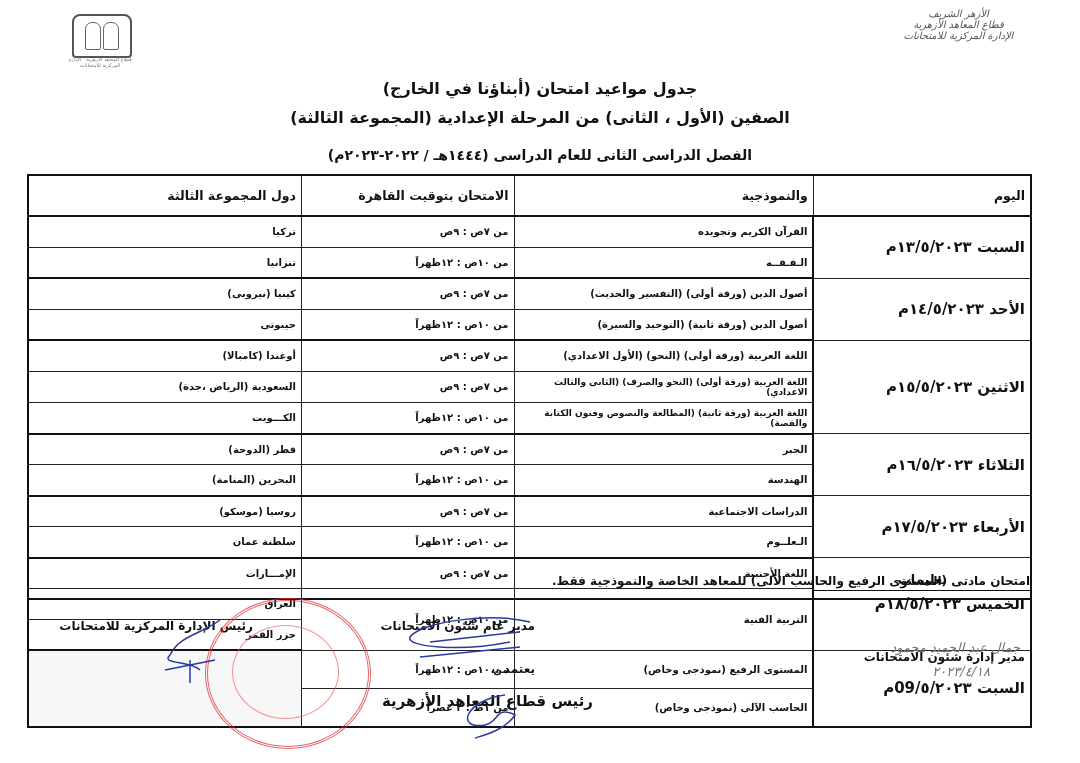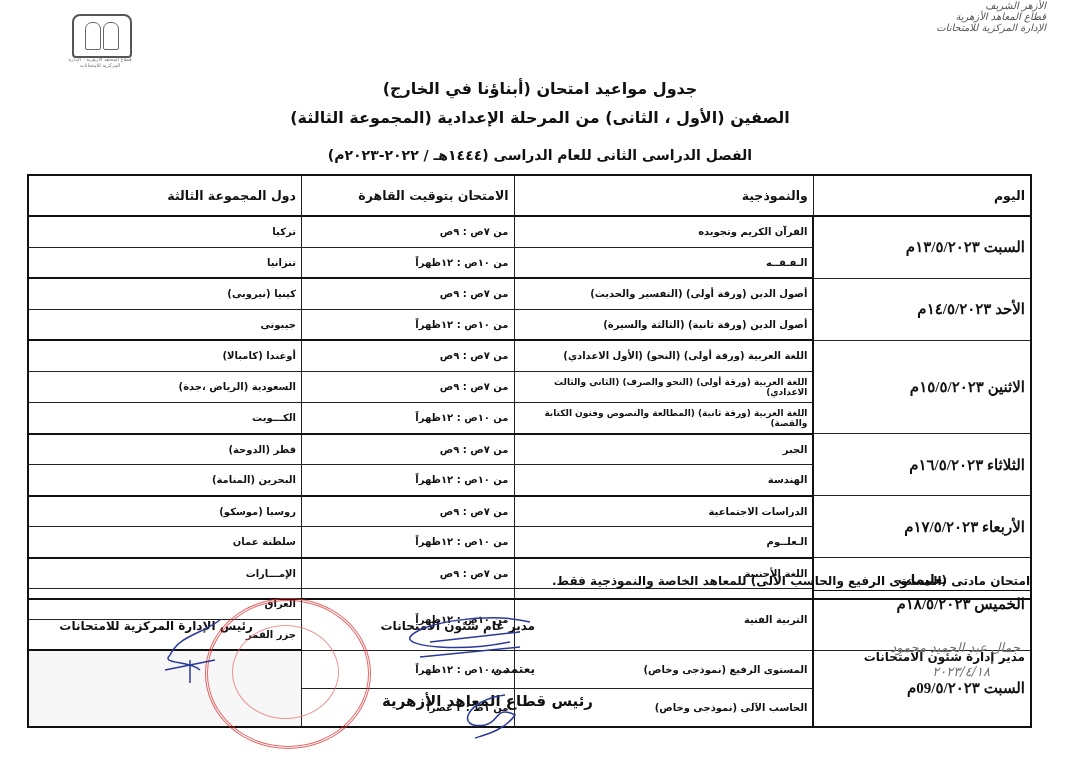--- a/index.html
+++ b/index.html
@@ -2,42 +2,42 @@
 <html><head>
 <meta charset="utf-8">
 <style>
   html, body { margin:0; padding:0; }
   body {
     width:1080px; height:763px; background:#ffffff; position:relative; overflow:hidden;
     font-family: "DejaVu Sans", "Liberation Sans", sans-serif; color:#111;
   }
   .abs { position:absolute; }
   .hdr-right {
-    right:34px; top:0; width:175px; text-align:right; direction:rtl;
+    right:34px; top:8px; width:175px; text-align:center; direction:rtl;
     font-family:"DejaVu Serif", serif; font-size:10px; line-height:11px; color:#555; font-style:italic;
   }
   .logo {
     left:72px; top:14px; width:56px; height:40px; border:2px solid #555; border-radius:8px 8px 4px 4px;
     display:flex; align-items:center; justify-content:center; gap:2px;
   }
   .logo .fig { width:14px; height:26px; border:1.5px solid #666; border-radius:7px 7px 2px 2px; }
   .logo-sub { left:62px; top:56px; width:76px; font-size:5px; line-height:6px; color:#777; text-align:center; direction:rtl; }
   .title { left:0; width:1080px; text-align:center; direction:rtl; font-weight:bold; }
   .t1 { top:79px; font-size:16px; }
   .t2 { top:108px; font-size:16px; }
   .t3 { top:147px; font-size:14px; }
   table.sched {
     position:absolute; left:27px; top:174px; width:1005px; border-collapse:collapse; direction:rtl;
     border:2px solid #111;
   }
   table.sched td, table.sched th {
     border:1px solid #222; text-align:right; padding:5px; font-size:10px; font-weight:bold; height:19.5px;
   }
   table.sched th { font-size:12.5px; height:29px; border-bottom:2px solid #111; }
-  td.day { font-size:15px !important; border-left:2px solid #111 !important;font-family:Liberation Serif, serif; }
+  td.day { font-size:15px !important; border-left:2px solid #111 !important; }
   tr.grp-end td { border-bottom:2px solid #111; }
   td.country { font-size:10.5px;margin-left:26px; }
   td.empty { background:#f7f7f7; }
   .instr-head {
     right:48px; top:549px; width:217px; height:20px; border:1.5px solid #111; border-top:none;
     text-align:center; font-weight:bold; font-size:13px; direction:rtl; line-height:20px;margin-top:21px;
   }
   .instr-box { left:27px; top:549px; width:1005px; height:51px; border:2px solid #111; border-top:none; box-sizing:border-box; }
   .instr-text {
     right:50px; top:574px; direction:rtl; font-weight:bold; font-size:12px;
@@ -97,21 +97,21 @@
       <td class="country">تنزانيا</td>
     </tr>
 
     <tr>
       <td class="day" rowspan="2">الأحد ١٤/٥/٢٠٢٣م</td>
       <td>أصول الدين (ورقة أولى) (التفسير والحديث)</td>
       <td>من ٧ص : ٩ص</td>
       <td class="country">كينيا (نيروبى)</td>
     </tr>
     <tr class="grp-end">
-      <td>أصول الدين (ورقة ثانية) (الثالثة والسيرة)</td>
+      <td>أصول الدين (ورقة ثانية) (التوحيد والسيرة)</td>
       <td>من ١٠ص : ١٢ظهراً</td>
       <td class="country">جيبوتى</td>
     </tr>
 
     <tr>
       <td class="day" rowspan="3">الاثنين ١٥/٥/٢٠٢٣م</td>
       <td>اللغة العربية (ورقة أولى) (النحو) (الأول الاعدادي)</td>
       <td>من ٧ص : ٩ص</td>
       <td class="country">أوغندا (كامبالا)</td>
     </tr>

